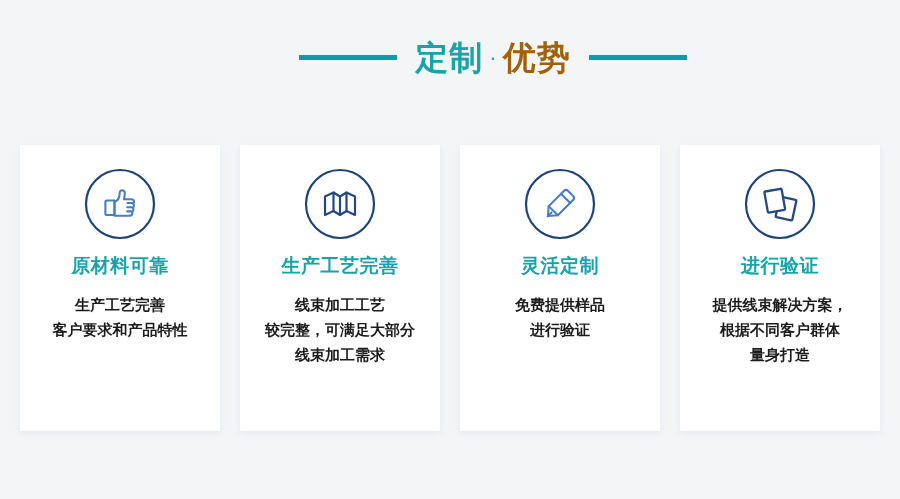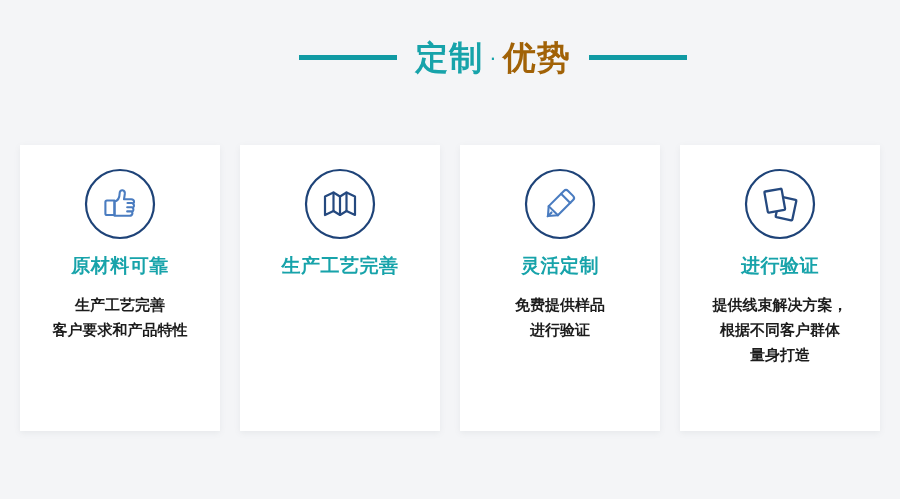--- a/index.html
+++ b/index.html
@@ -152,20 +152,25 @@
         <circle cx="37" cy="37" r="34" fill="none" stroke="#1e4378" stroke-width="2.2"></circle>
         <g fill="none" stroke="#25497f" stroke-width="2.2" stroke-linejoin="round" stroke-linecap="round">
           <path d="M22 29.5 L30.5 25.5 L37 29.5 L43.5 25.5 L52 29.5 L52 48 L43.5 44 L37 48 L30.5 44 L22 48 Z"></path>
           <path d="M30.5 25.5 L30.5 44"></path>
           <path d="M43.5 25.5 L43.5 44"></path>
           <path d="M37 29.5 L37 48"></path>
         </g>
       </svg>
     </div>
     <div class="card-title">生产工艺完善</div>
+    <div class="card-body">
+      <span class="line">线束加工工艺</span>
+      <span class="line">较完整，可满足大部分</span>
+      <span class="line">线束加工需求</span>
+    </div>
   </div>
 
   <div class="card">
     <div class="icon-wrap">
       <svg width="74" height="74" viewBox="0 0 74 74">
         <circle cx="37" cy="37" r="34" fill="none" stroke="#1e4378" stroke-width="2.2"></circle>
         <g fill="none" stroke="#4a7cc0" stroke-width="2.1" stroke-linejoin="round" stroke-linecap="round" transform="rotate(45 37 37)">
           <path d="M33.5 22 h7 a3 3 0 0 1 3 3 v21.5 l-6.5 7.5 l-6.5 -7.5 V25 a3 3 0 0 1 3 -3 z"></path>
           <path d="M30.5 29 h13"></path>
           <path d="M30.5 46.5 h13"></path>

